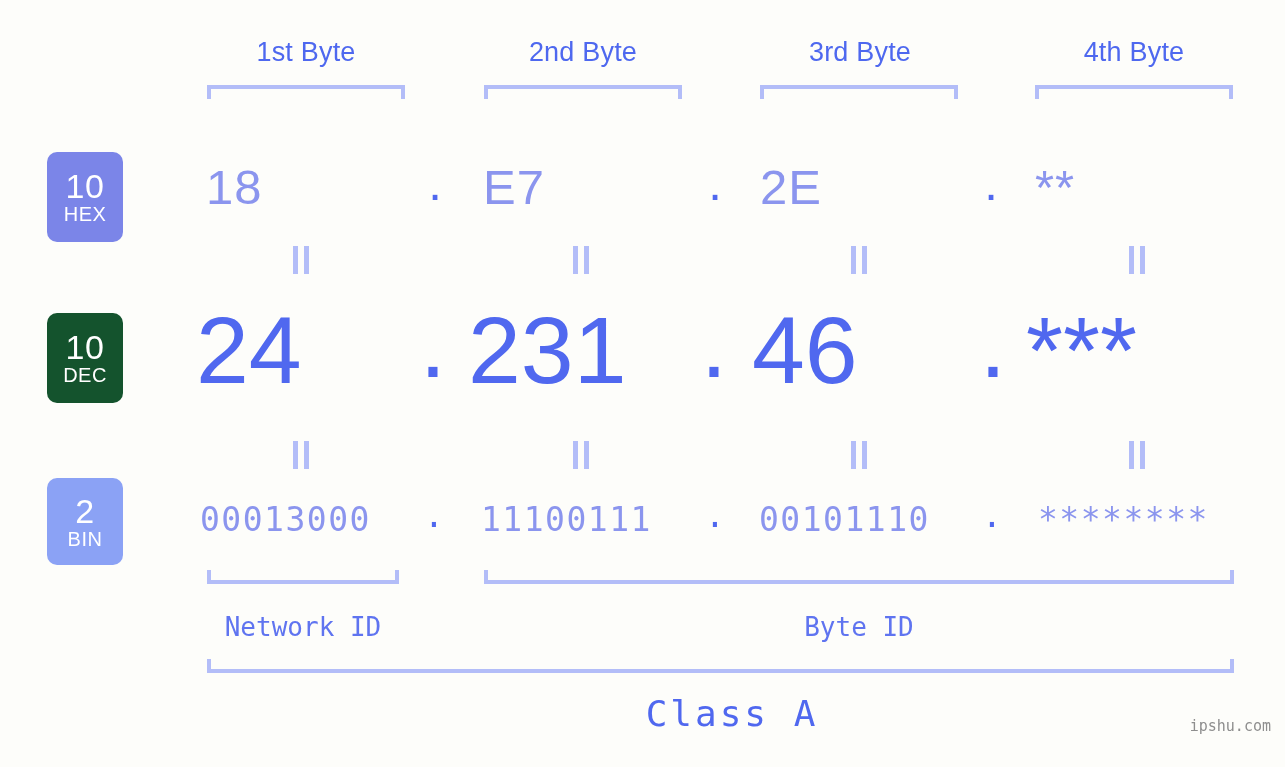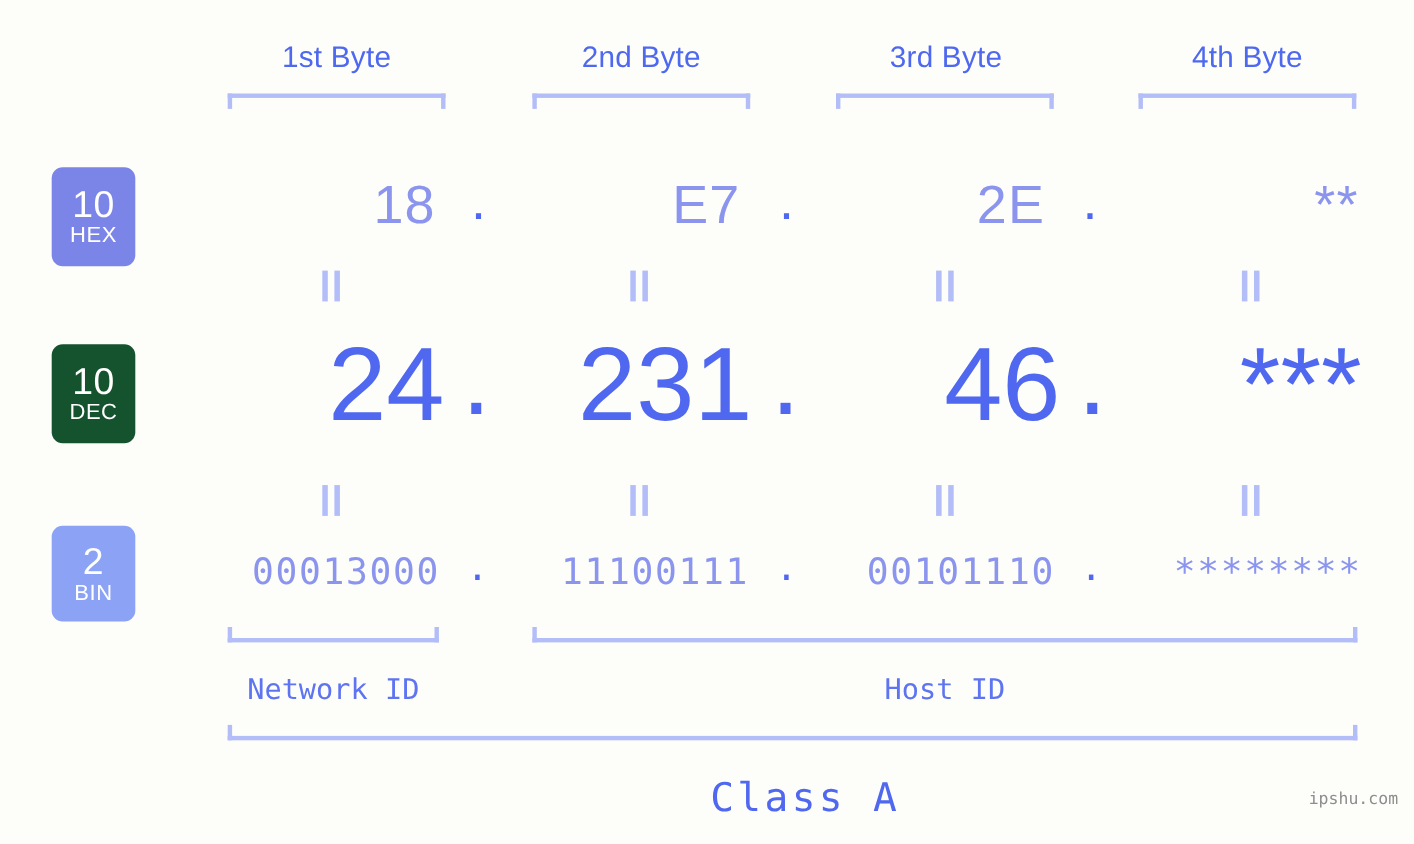--- a/index.html
+++ b/index.html
@@ -80,21 +80,21 @@
     font-weight: 400;
     letter-spacing: 0.5px;
   }
   #badge-hex { top: 152px; height: 90px; background: #7b85e8; }
   #badge-dec { top: 313px; height: 90px; background: #14532d; }
   #badge-bin { top: 478px; height: 87px; background: #8ba2f5; }
 
   
   .value-cell {
     position: absolute;
-    text-align: right;
+    text-align: left;
     white-space: nowrap;
   }
 
   
   .row-hex .value-cell {
     top: 152px;
     height: 70px;
     line-height: 70px;
     font-family: "Liberation Sans", sans-serif;
     font-size: 49px;
@@ -180,21 +180,20 @@
     white-space: nowrap;
   }
   #class-label {
     position: absolute;
     text-align: center;
     font-family: "DejaVu Sans Mono", monospace;
     font-size: 36px;
     color: #5068ef;
     letter-spacing: 3px;
     white-space: nowrap;
-    margin-top: 12px;
   }
 
   
   #watermark {
     position: absolute;
     right: 14px;
     bottom: 32px;
     font-family: "DejaVu Sans Mono", monospace;
     font-size: 15px;
     color: #8e8e8e;
@@ -299,20 +298,20 @@
     <div class="value-cell" style="left:759px; width:200px;">00101110</div>
     <div class="dot" style="left:962px; width:60px;">.</div>
 
     <div class="value-cell" style="left:1038px; width:200px;">********</div>
   </div>
 
   <div class="bracket bracket-bottom" style="left:207px; top:570px; width:192px;"></div>
   <div class="bracket bracket-bottom" style="left:484px; top:570px; width:750px;"></div>
 
   <div class="section-label" style="left:203px; top:612px; width:200px;">Network ID</div>
-  <div class="section-label" style="left:759px; top:612px; width:200px;">Host ID</div>
+  <div class="section-label" style="left:759px; top:612px; width:200px;">Byte ID</div>
 
   <div class="bracket bracket-bottom" style="left:207px; top:659px; width:1027px;"></div>
   <div id="class-label" style="left:507px; top:693px; width:450px;">Class A</div>
 
   <div id="watermark">ipshu.com</div>
 
 </div>
 
 </body></html>

